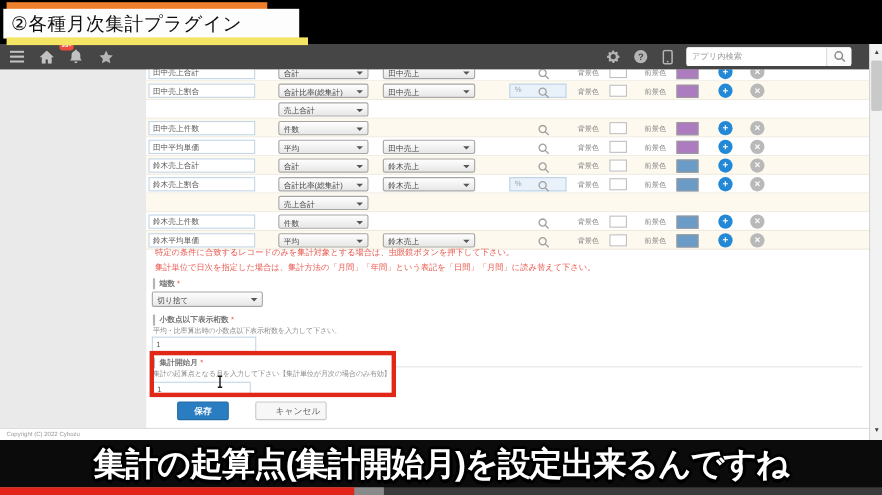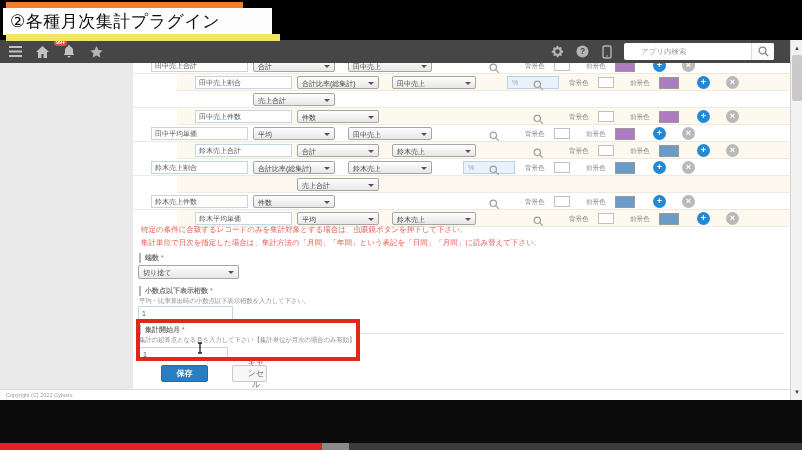--- a/index.html
+++ b/index.html
@@ -14,43 +14,43 @@
   .titlecard .card span { font-size:17px; font-weight:normal; color:#0d0d0d; letter-spacing:0.5px; padding-left:7px; white-space:nowrap; }
   .titlecard .bar-yellow { position:absolute; left:3px; top:32px; width:274px; height:7px; background:#f5e564; }
 
   
   .khead { position:absolute; left:0; top:40px; width:790px; height:23px; background:#464646; z-index:20; }
   .khead .left { position:absolute; left:7px; top:0; height:23px; display:flex; align-items:center; gap:11px; }
   .hicon { width:16px; height:16px; display:flex; align-items:center; justify-content:center; position:relative; cursor:pointer; }
   .badge { position:absolute; top:-5px; left:-7px; background:#e74c3c; color:#fff; font-size:5.5px; font-weight:bold; padding:1px 2px; border-radius:3px; line-height:1; }
   .khead .right { position:absolute; right:16px; top:0; height:23px; display:flex; align-items:center; gap:9px; }
   .searchbox { width:150px; height:17px; background:#fff; border-radius:2px; display:flex; align-items:stretch; overflow:hidden; }
-  .searchbox input { flex:1; border:none; outline:none; font-size:7.5px; padding:0 5px; color:#444; font-family:inherit; min-width:0;margin-left:12px; }
+  .searchbox input { flex:1; border:none; outline:none; font-size:7.5px; padding:0 5px; color:#444; font-family:inherit; min-width:0; }
   .searchbox input::placeholder { color:#9a9a9a; }
   .searchbox .sbtn { width:23px; border-left:1px solid #ddd; display:flex; align-items:center; justify-content:center; background:#fbfbfb; cursor:pointer; }
 
   
   .scrollbar { position:absolute; right:0; top:40px; width:12px; height:360px; background:#f2f2f2; border-left:1px solid #d5d5d5; z-index:25; }
   .scrollbar .arrow { position:absolute; left:0; width:12px; height:12px; display:flex; align-items:center; justify-content:center; font-size:6px; color:#444; cursor:pointer; }
   .scrollbar .up { top:2px; }
   .scrollbar .down { bottom:2px; }
   .scrollbar .thumb { position:absolute; left:1px; top:15px; width:10px; height:46px; background:#c9c9c9; border-radius:2px; cursor:pointer; }
 
   
   .page { position:absolute; left:0; top:63px; width:790px; height:337px; background:#ffffff; overflow:hidden; z-index:5; }
   .gutter { position:absolute; left:0; top:0; width:133px; height:326px; background:#eaeaea; }
   .pagebottom { position:absolute; left:0; top:326px; width:790px; height:0; border-top:1px solid #dcdcdc; }
   .copyright { position:absolute; left:6px; top:329px; font-size:5.5px; color:#9a9a9a; }
 
   
   .rows { position:absolute; left:133px; top:-6px; width:657px; }
   .frow { position:relative; height:17px; border-bottom:1px solid #eeeae0; background:#fff; }
-  .frow.alt { background:#fdf9ef;margin-left:44px; }
+  .frow.alt { background:#fdf9ef; }
   .fld { position:absolute; top:2px; height:13px; border:1px solid #c3d6e6; background:#fff; font-size:7px; color:#555; padding:0 3px; font-family:inherit; outline:none; }
-  .r-label { left:18px; width:97px; }
+  .r-label { left:2px; width:97px; }
   .dd { position:absolute; top:2px; height:13px; background:linear-gradient(#fefefe,#e7e7e7); border:1px solid #a5a5a5; border-radius:2px; font-size:7px; color:#444; padding:2px 12px 0 4px; white-space:nowrap; overflow:hidden; cursor:pointer; }
   .dd::after { content:""; position:absolute; right:4px; top:5px; border:3px solid transparent; border-top-color:#555; }
   .r-method { left:120px; width:82px; }
   .r-target { left:215px; width:84px; }
   .r-pct { position:absolute; left:330px; top:2px; width:52px; height:13px; background:#e9f2fb; border:1px solid #bcd2e4; font-size:7px; color:#98a6b3; padding:2px 0 0 4px; }
   .r-mag { position:absolute; left:356px; top:3px; cursor:pointer; }
   .collabel { position:absolute; top:5px; font-size:6.5px; color:#8a8a8a; }
   .bg-label { left:392px; } .fg-label { left:453px; }
   .sw { position:absolute; top:3px; border:1px solid #c0c0c0; cursor:pointer; }
   .bg-swatch { left:421px; width:16px; height:11px; background:#fff; }
@@ -67,21 +67,21 @@
   .ginput { position:absolute; height:14px; border:1px solid #c3d6e6; background:#fff; font-size:7px; color:#555; padding:0 3px; font-family:inherit; outline:none; }
   .dd-big { position:absolute; left:138px; width:101px; height:14px; }
 
   .redbox { position:absolute; left:136px; top:256px; width:224px; height:42px; border:4px solid #e02718; z-index:8; }
   .hline { position:absolute; left:360px; top:270px; width:424px; height:0; border-top:1px solid #e4e4e4; }
   .ibeam { position:absolute; left:196px; top:277px; width:8px; height:12px; z-index:9; }
 
   .btns { position:absolute; left:142px; top:302px; display:flex; gap:24px;margin-left:19px; }
   .btn { height:17px; font-size:8px; border-radius:2px; display:flex; align-items:center; justify-content:center; cursor:pointer; font-family:inherit; }
   .btn-save { width:47px; background:#2a7dc0; color:#fff; border:1px solid #246ba5; font-weight:bold; }
-  .btn-cancel { width:35px; background:#f7f7f7; color:#666; border:1px solid #c9c9c9;padding-left:13px; }
+  .btn-cancel { width:65px; background:#f7f7f7; color:#666; border:1px solid #c9c9c9;padding-left:13px; }
 
   
   .subband { position:absolute; left:0; top:400px; width:802px; height:50px; background:#0b0b0b; z-index:40; display:flex; align-items:center; justify-content:center; }
   .subtitle { font-size:30px; font-weight:bold; color:#fff; white-space:nowrap; letter-spacing:-1px; padding-bottom:5px;
     text-shadow:-2px -2px 0 #000, 2px -2px 0 #000, -2px 2px 0 #000, 2px 2px 0 #000, 0 -3px 0 #000, 0 3px 0 #000, -3px 0 0 #000, 3px 0 0 #000; }
   .progress { position:absolute; left:0; bottom:0; width:802px; height:7px; background:#3b3b3b; }
   .progress .buffer { position:absolute; left:0; top:0; height:7px; width:43.5%; background:#8a8a8a; }
   .progress .played { position:absolute; left:0; top:0; height:7px; width:40.2%; background:#e3241b; }
 </style>
 </head>
@@ -347,17 +347,18 @@
   <div class="btns">
     <button class="btn btn-save">保存</button>
     <button class="btn btn-cancel">キャンセル</button>
   </div>
 
   <div class="pagebottom"></div>
   <div class="copyright">Copyright (C) 2022 Cybozu</div>
 </div>
 
 <div class="subband">
+  <div class="subtitle">集計の起算点(集計開始月)を設定出来るんですね</div>
   <div class="progress">
     <div class="buffer"></div>
     <div class="played"></div>
   </div>
 </div>
 
 </body></html>

